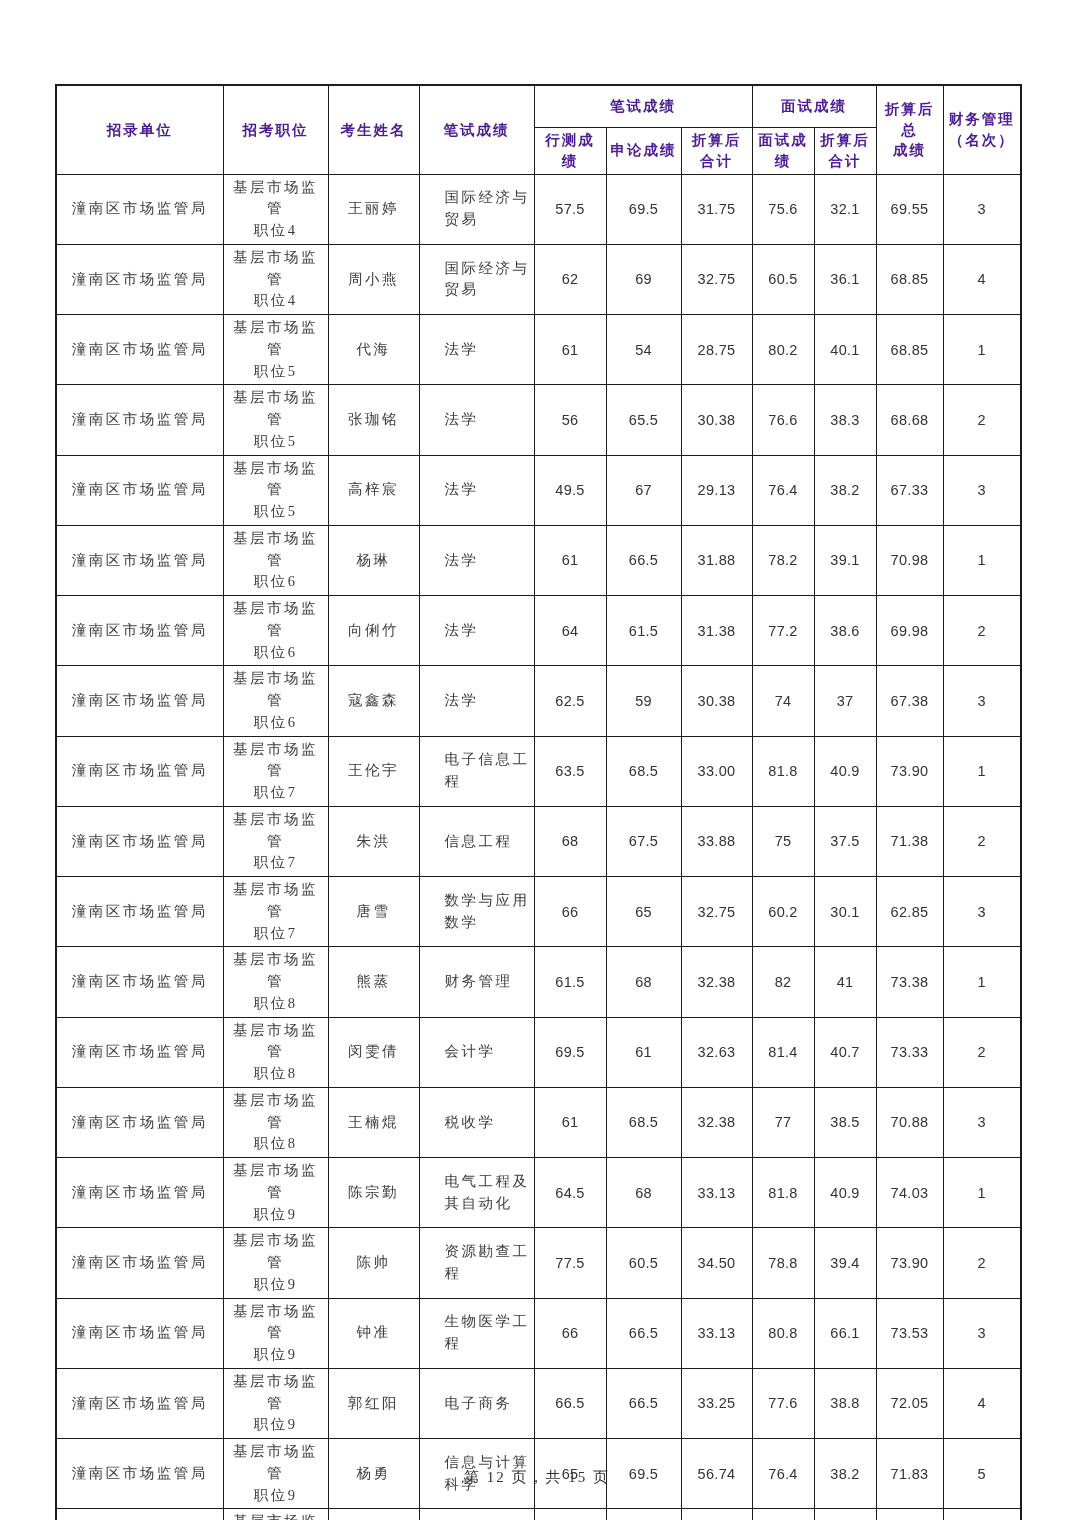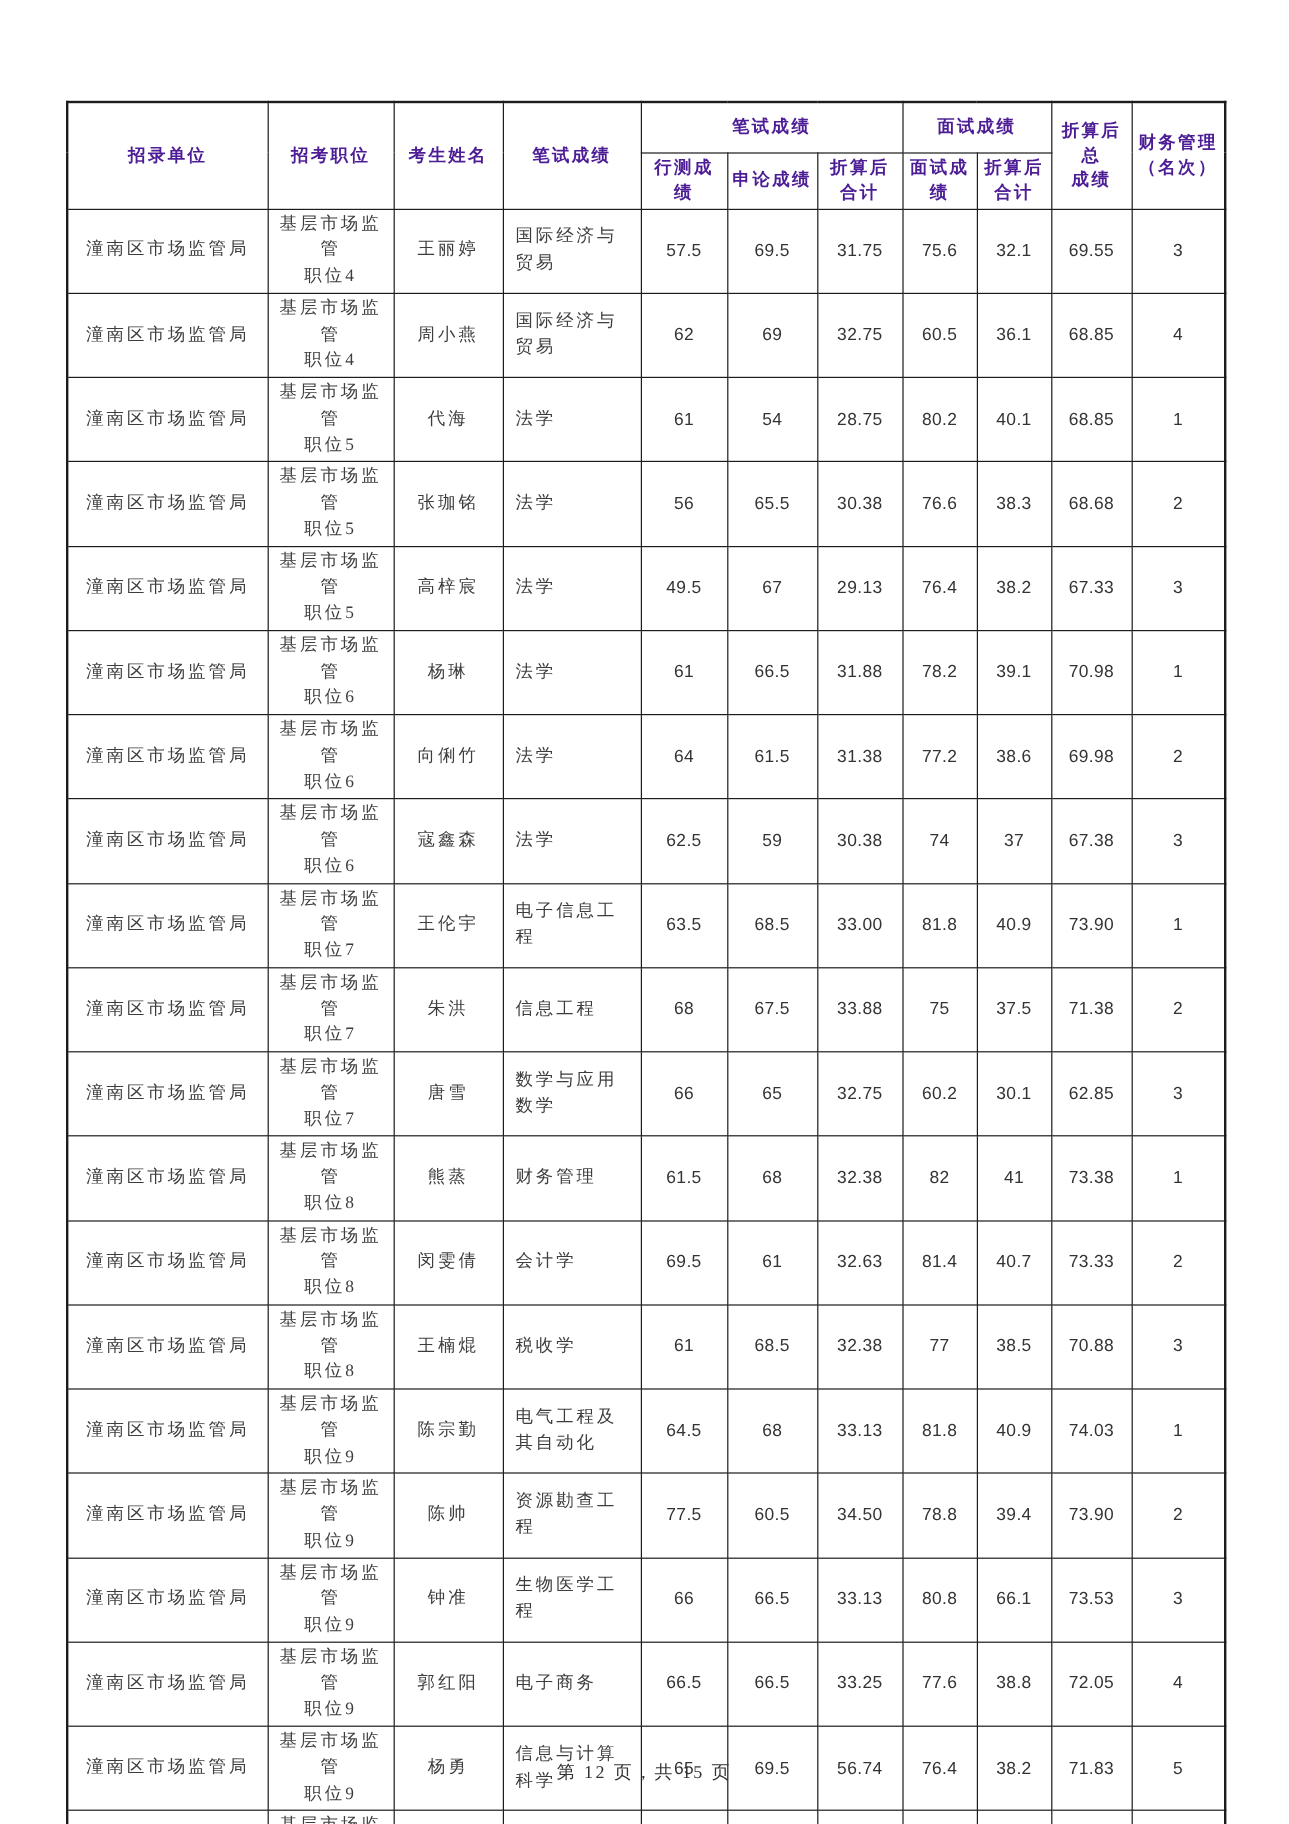--- a/index.html
+++ b/index.html
@@ -47,21 +47,21 @@
   .results td.cn {
     font-family: "Liberation Serif", "DejaVu Serif", serif;
     letter-spacing: 2.5px;
     line-height: 1.5;
   }
   .results td.num {
     font-family: "Liberation Sans", "DejaVu Sans", sans-serif;
     color: #333333;
     letter-spacing: 0.3px;
   }
-  .results td.col-major { text-align: left; padding-left: 10px; }
+  .results td.col-major { text-align: left; padding-left: 25px; }
   .footer {
     position: absolute;
     top: 1468px;
     left: 0;
     width: 100%;
     text-align: center;
     font-family: Liberation Serif, serif;
     font-size: 15px;
     color: #333333;
     letter-spacing: 2px;

